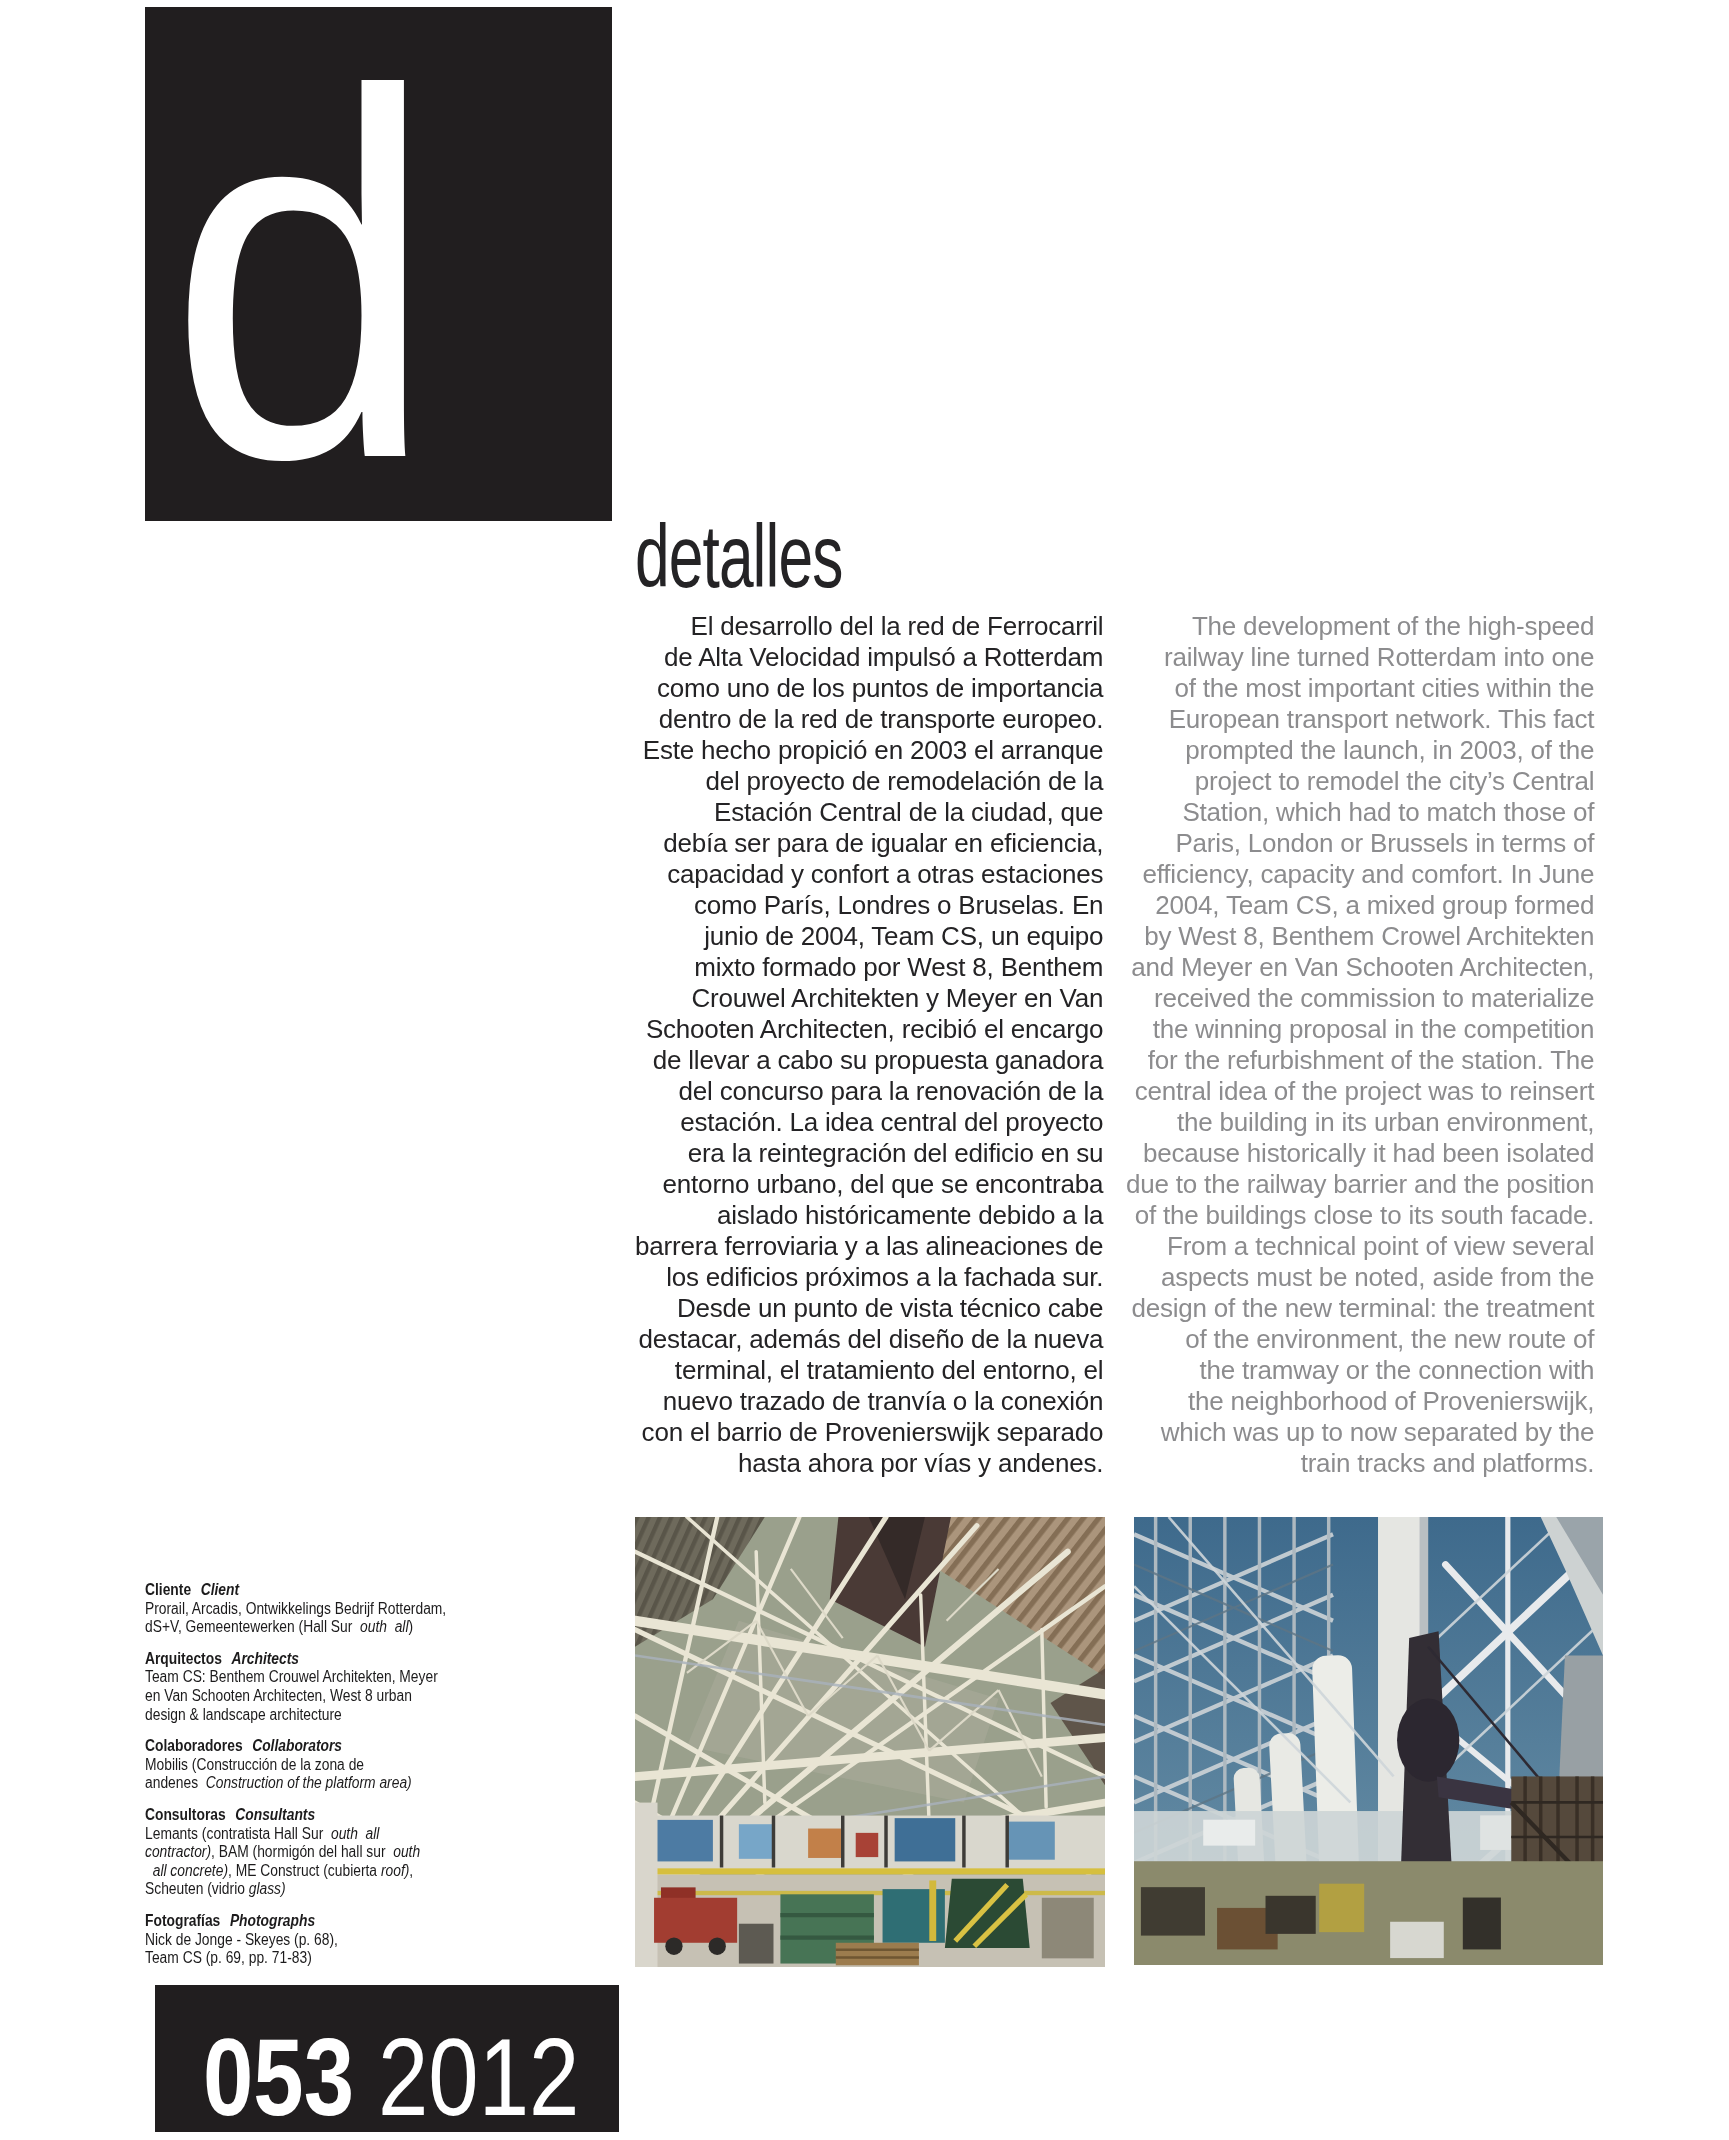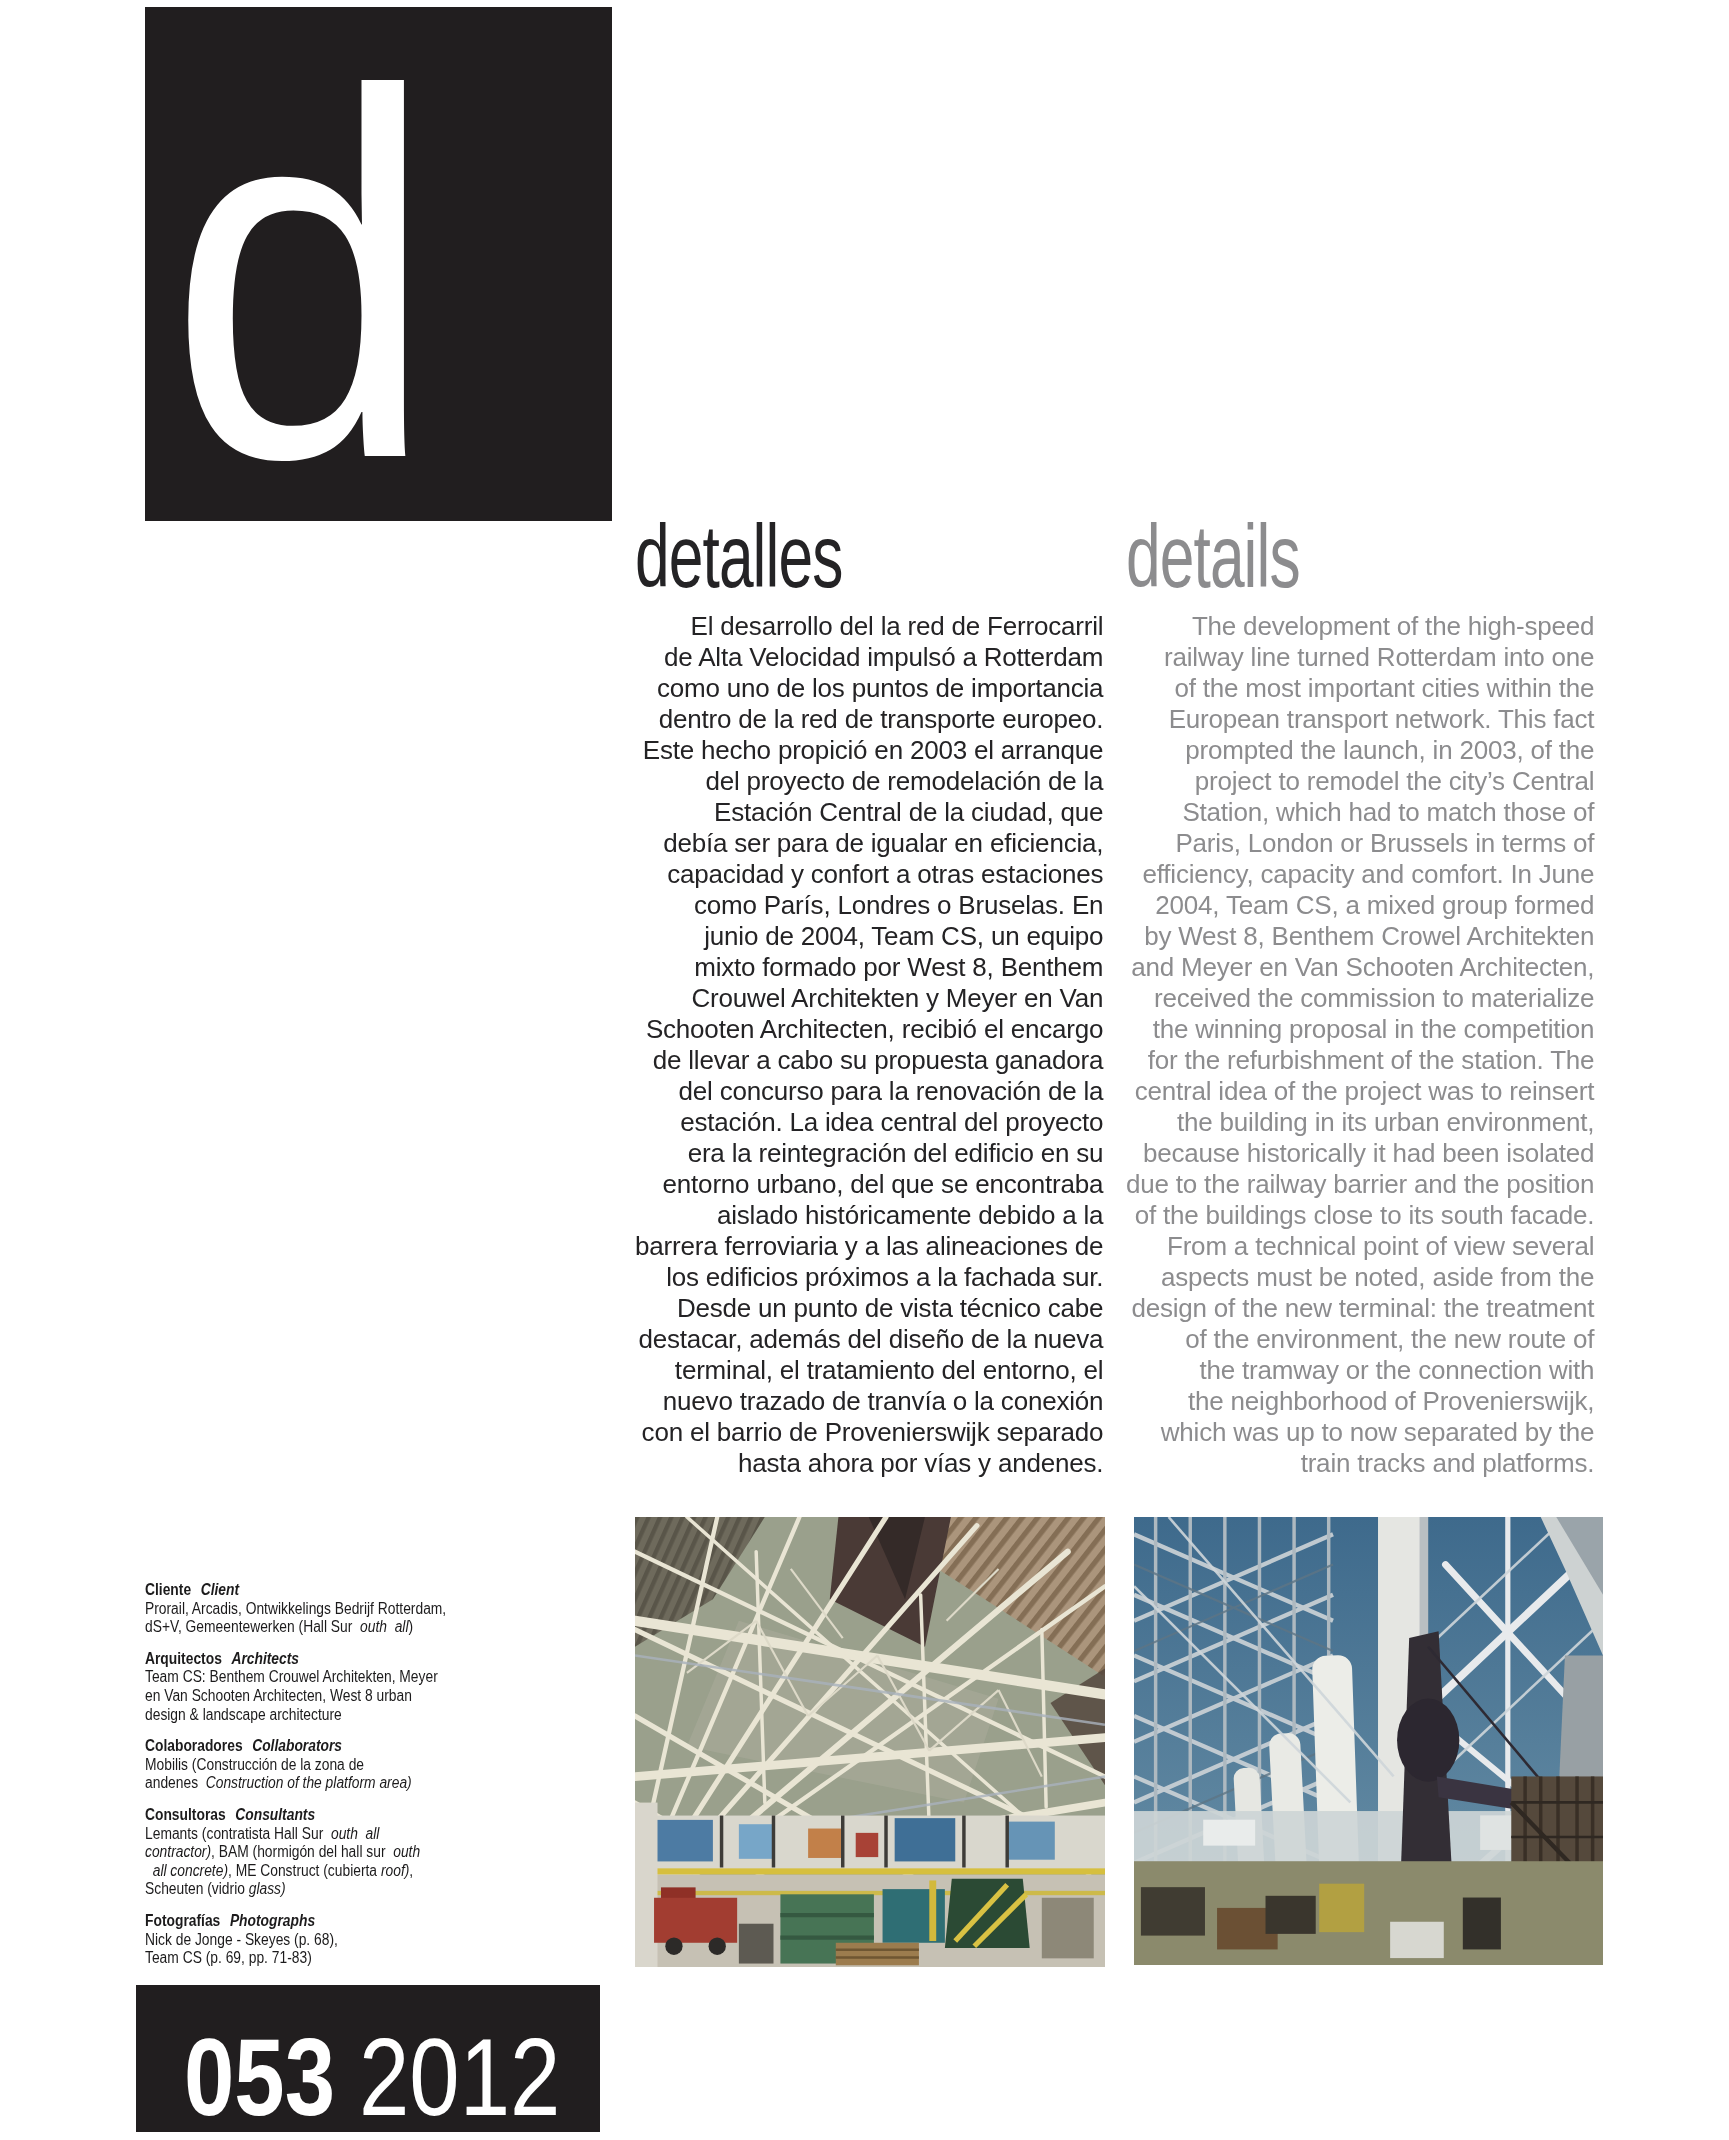--- a/index.html
+++ b/index.html
@@ -33,37 +33,36 @@
   .credit-line{white-space:pre;}
   .it{font-style:italic;}
 
   
   .photo{position:absolute;margin:0;overflow:hidden;background:#888;}
   .photo-left{left:635px;top:1517px;width:470px;height:450px;}
   .photo-right{left:1134px;top:1517px;width:469px;height:448px;}
   .photo svg{display:block;width:100%;height:100%;}
 
   
-  .issue-bar{position:absolute;left:136px;top:1985px;width:464px;height:147px;background:var(--ink,#211e1f);text-align:center;}
+  .issue-bar{position:absolute;left:155px;top:1985px;width:464px;height:147px;background:var(--ink,#211e1f);text-align:center;}
   .issue-text{position:absolute;left:48px;top:38px;font-size:109px;line-height:109px;color:#ffffff;
               white-space:nowrap;transform:scaleX(.83);transform-origin:0 0;}
   .issue-no{font-weight:700;}
   .issue-year{font-weight:400;margin-left:29px;}
 </style>
 </head>
 <body>
 
 <div class="page">
 
   <div class="logo-square">
     <span class="logo-d">d</span>
   </div>
 
   <h1 class="title title-es"><span class="cond">detalles</span></h1>
-  <h1 class="title title-en"><span class="cond">details</span></h1>
 
   <div class="col col-es">
       <div class="bline">El desarrollo del la red de Ferrocarril</div>
       <div class="bline">de Alta Velocidad impulsó a Rotterdam</div>
       <div class="bline">como uno de los puntos de importancia</div>
       <div class="bline">dentro de la red de transporte europeo.</div>
       <div class="bline">Este hecho propició en 2003 el arranque</div>
       <div class="bline">del proyecto de remodelación de la</div>
       <div class="bline">Estación Central de la ciudad, que</div>
       <div class="bline">debía ser para de igualar en eficiencia,</div>

